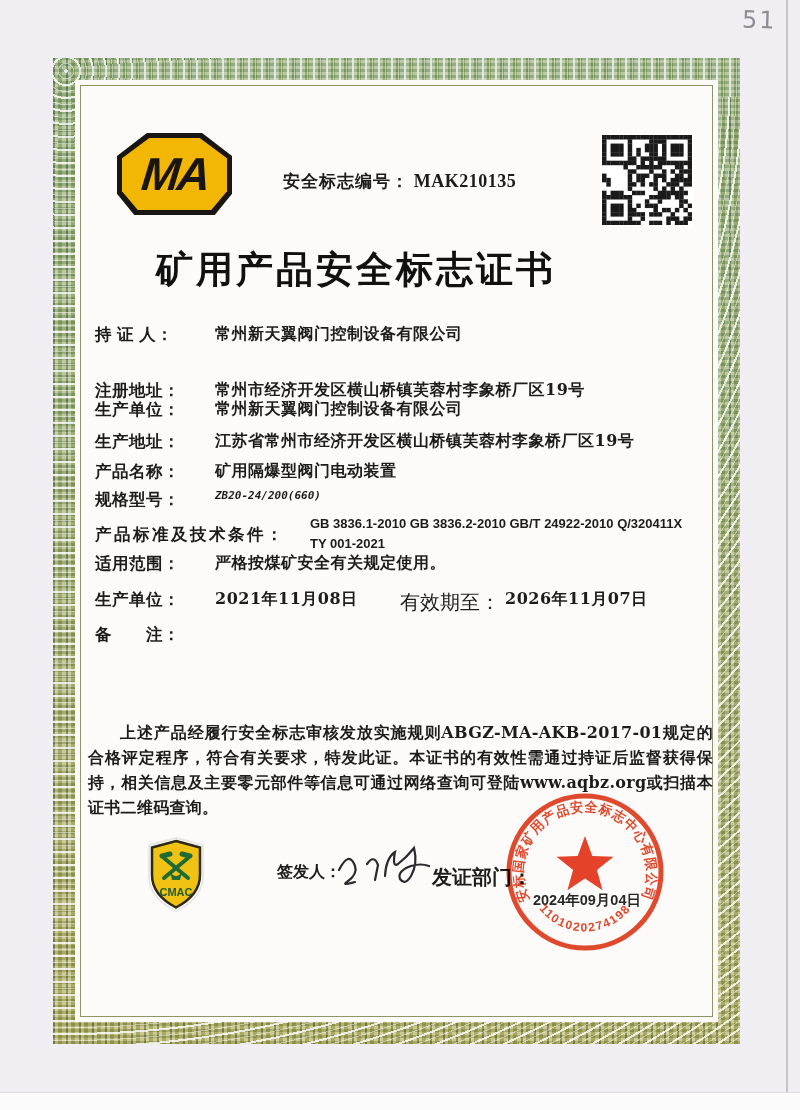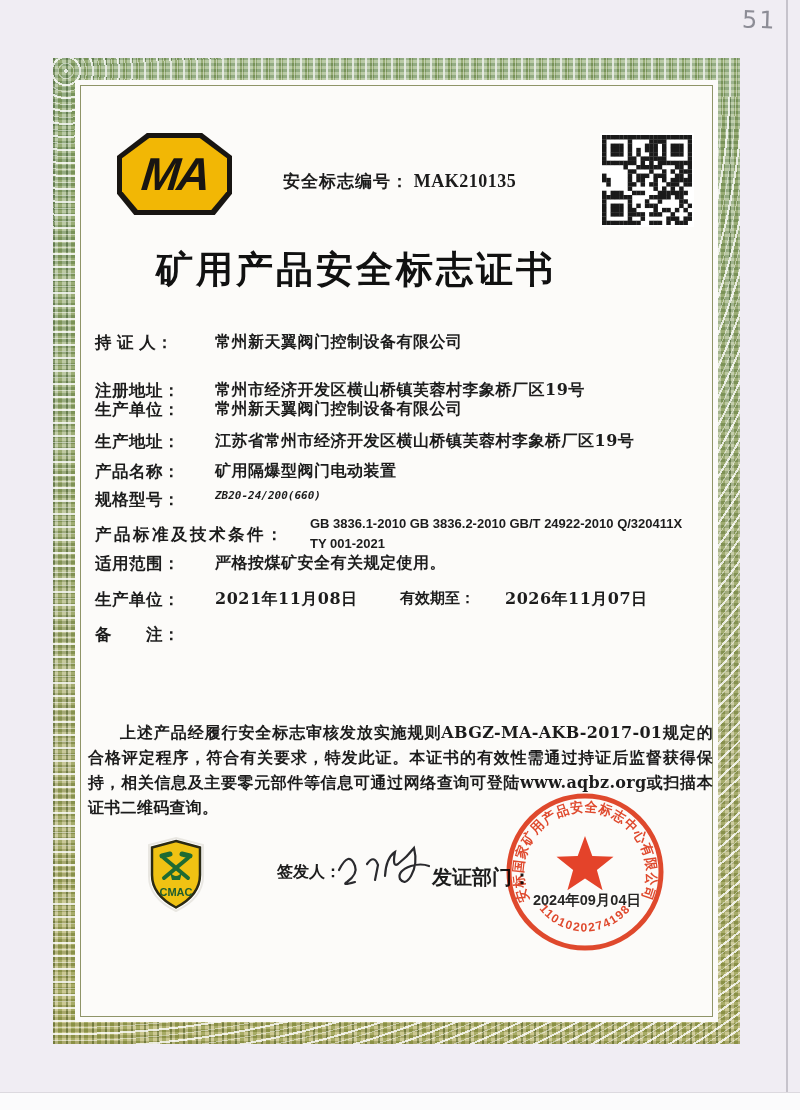--- a/index.html
+++ b/index.html
@@ -32,29 +32,29 @@
   .cert-no-label { font-family:"Liberation Serif", serif; font-weight:600; letter-spacing:1px; }
   .cert-no-value { font-family:"Liberation Serif", serif; font-size:18px; letter-spacing:0.5px;font-weight:bold; }
   .qr-box { position:absolute; left:600px; top:133px; width:94px; height:94px; background:#fff; padding:2px; }
   .qr-box svg { width:90px; height:90px; fill:#1a1a1a; }
   .page-title { position:absolute; left:0; top:245px; width:712px; text-align:center; font-size:37px; font-weight:900; letter-spacing:3px; color:#111; }
 
   
   .row { position:absolute; left:95px; width:620px; height:24px; }
   .f-label { position:absolute; left:0; top:0; font-size:16.5px; font-weight:700; letter-spacing:0.5px; white-space:nowrap; }
   .f-value { position:absolute; left:120px; top:0; font-size:16px; font-weight:700; font-family:"DejaVu Serif", serif; letter-spacing:0.5px; white-space:nowrap; }
-  .row-0 { top:332px; } .row-1 { top:380px; } .row-2 { top:399px; } .row-3 { top:431px; }
+  .row-0 { top:324px; } .row-1 { top:380px; } .row-2 { top:399px; } .row-3 { top:431px; }
   .row-4 { top:461px; } .row-5 { top:489px; } .row-7 { top:553px; }
   .row-5 .f-value { font-family:"DejaVu Sans Mono", monospace; font-size:11px; letter-spacing:0;font-style:italic; }
   .row-6 { top:514px; height:44px; }
   .row-6 .f-label { top:10px; letter-spacing:2.5px; }
   .row-6 .f-value { left:215px; width:376px; white-space:normal; word-break:break-all;
     font-family:Liberation Sans, sans-serif; font-size:13px; line-height:20px; letter-spacing:0; }
   .row-dates { top:589px; }
-  .row-dates .v1 { left:120px; } .row-dates .l2 { position:absolute; left:305px; top:0; font-size:15px; font-weight:700;text-align:center; }
+  .row-dates .v1 { left:120px; } .row-dates .l2 { position:absolute; left:305px; top:0; font-size:20px; font-weight:400;text-align:center; }
   .row-dates .v2 { left:410px; }
   .row-remark { top:624px; }
 
   .statement { position:absolute; left:88px; top:720px; width:625px; font-size:16px; font-weight:700;
     font-family:"DejaVu Serif", serif; line-height:25px; text-indent:2em; letter-spacing:0.3px; text-align:justify; }
 
   
   .cmac-badge { position:absolute; left:144px; top:836px; width:64px; height:78px; }
   .signer-label { position:absolute; left:277px; top:862px; font-size:16px; font-weight:700; }
   .signature { position:absolute; left:333px; top:836px; width:108px; height:58px; }

